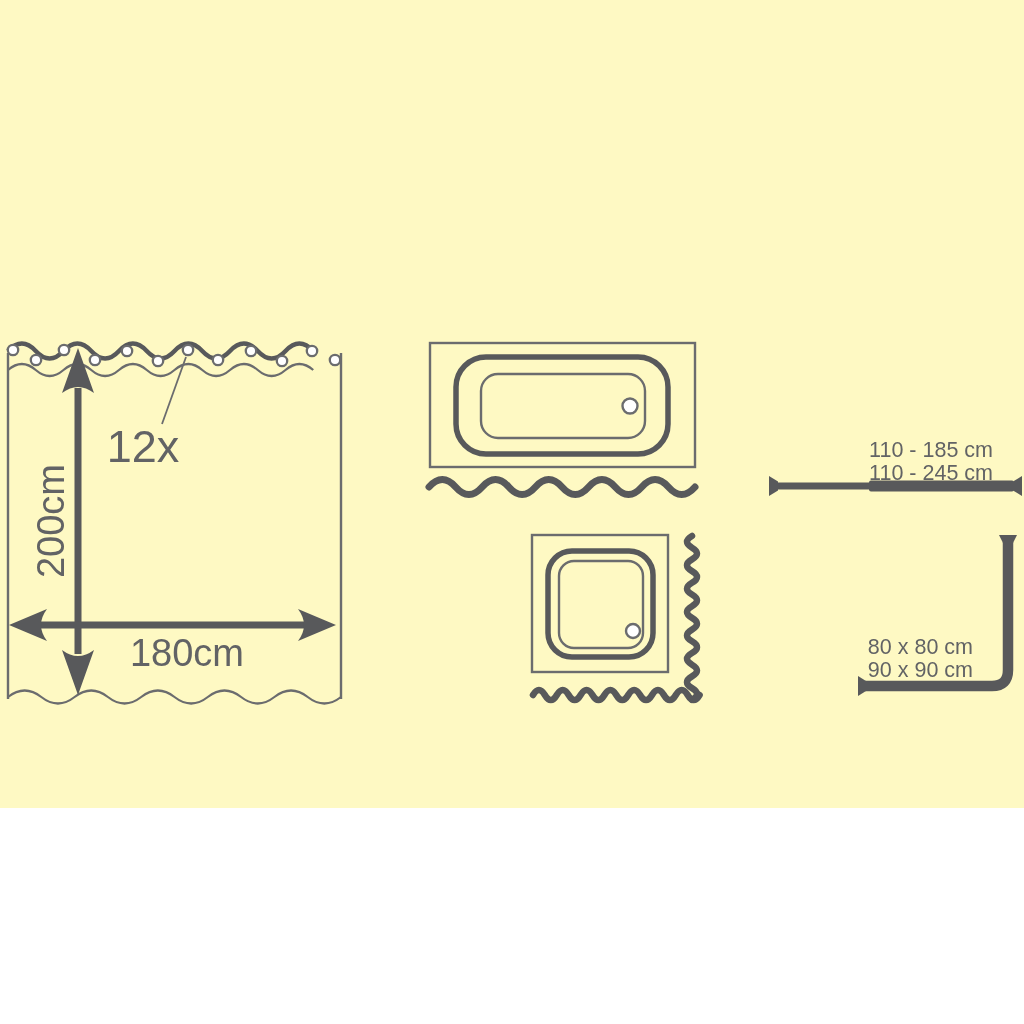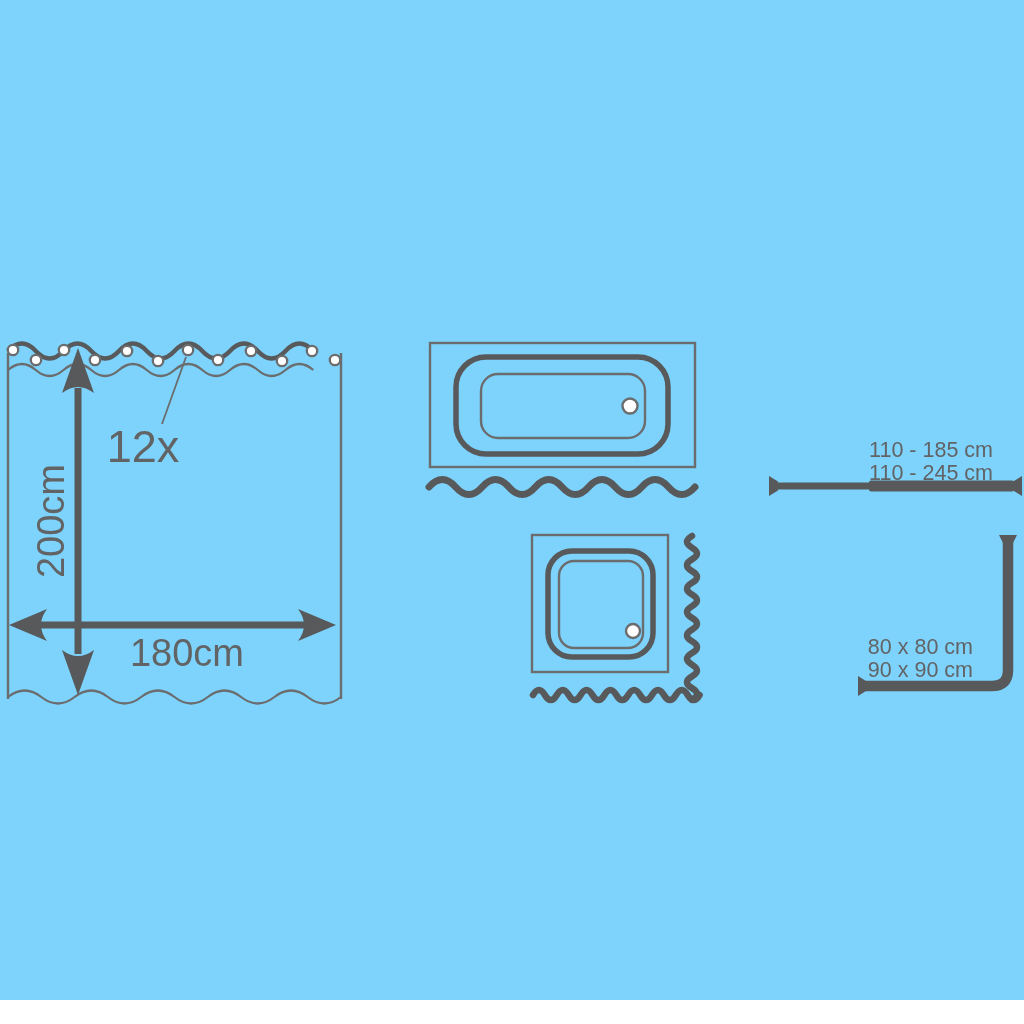--- a/index.html
+++ b/index.html
@@ -1,20 +1,20 @@
 <!DOCTYPE html>
 <html style="--dark: #58595b; --line: #6b6c6e; --text: #626365;"><head>
 <meta charset="utf-8">
 <style>
   html, body { margin: 0; padding: 0; background: #ffffff; }
   .page {
     position: relative;
     width: 1024px;
-    height: 1000px;
-    background: #7dd3fc;
+    height: 808px;
+    background: #fef9c3;
     overflow: hidden;
     font-family: "Liberation Sans", sans-serif;
   }
   .diagram-svg { position: absolute; left: 0; top: 0; }
 
   
   .outline-thin   { fill: none; stroke: var(--line); stroke-width: 2.4px; }
   .outline-thick  { fill: none; stroke: var(--dark); stroke-width: 5.5px; }
   .wave-top       { fill: none; stroke: var(--dark); stroke-width: 4.4px; }
   .wave-thin      { fill: none; stroke: var(--line); stroke-width: 2.2px; }

